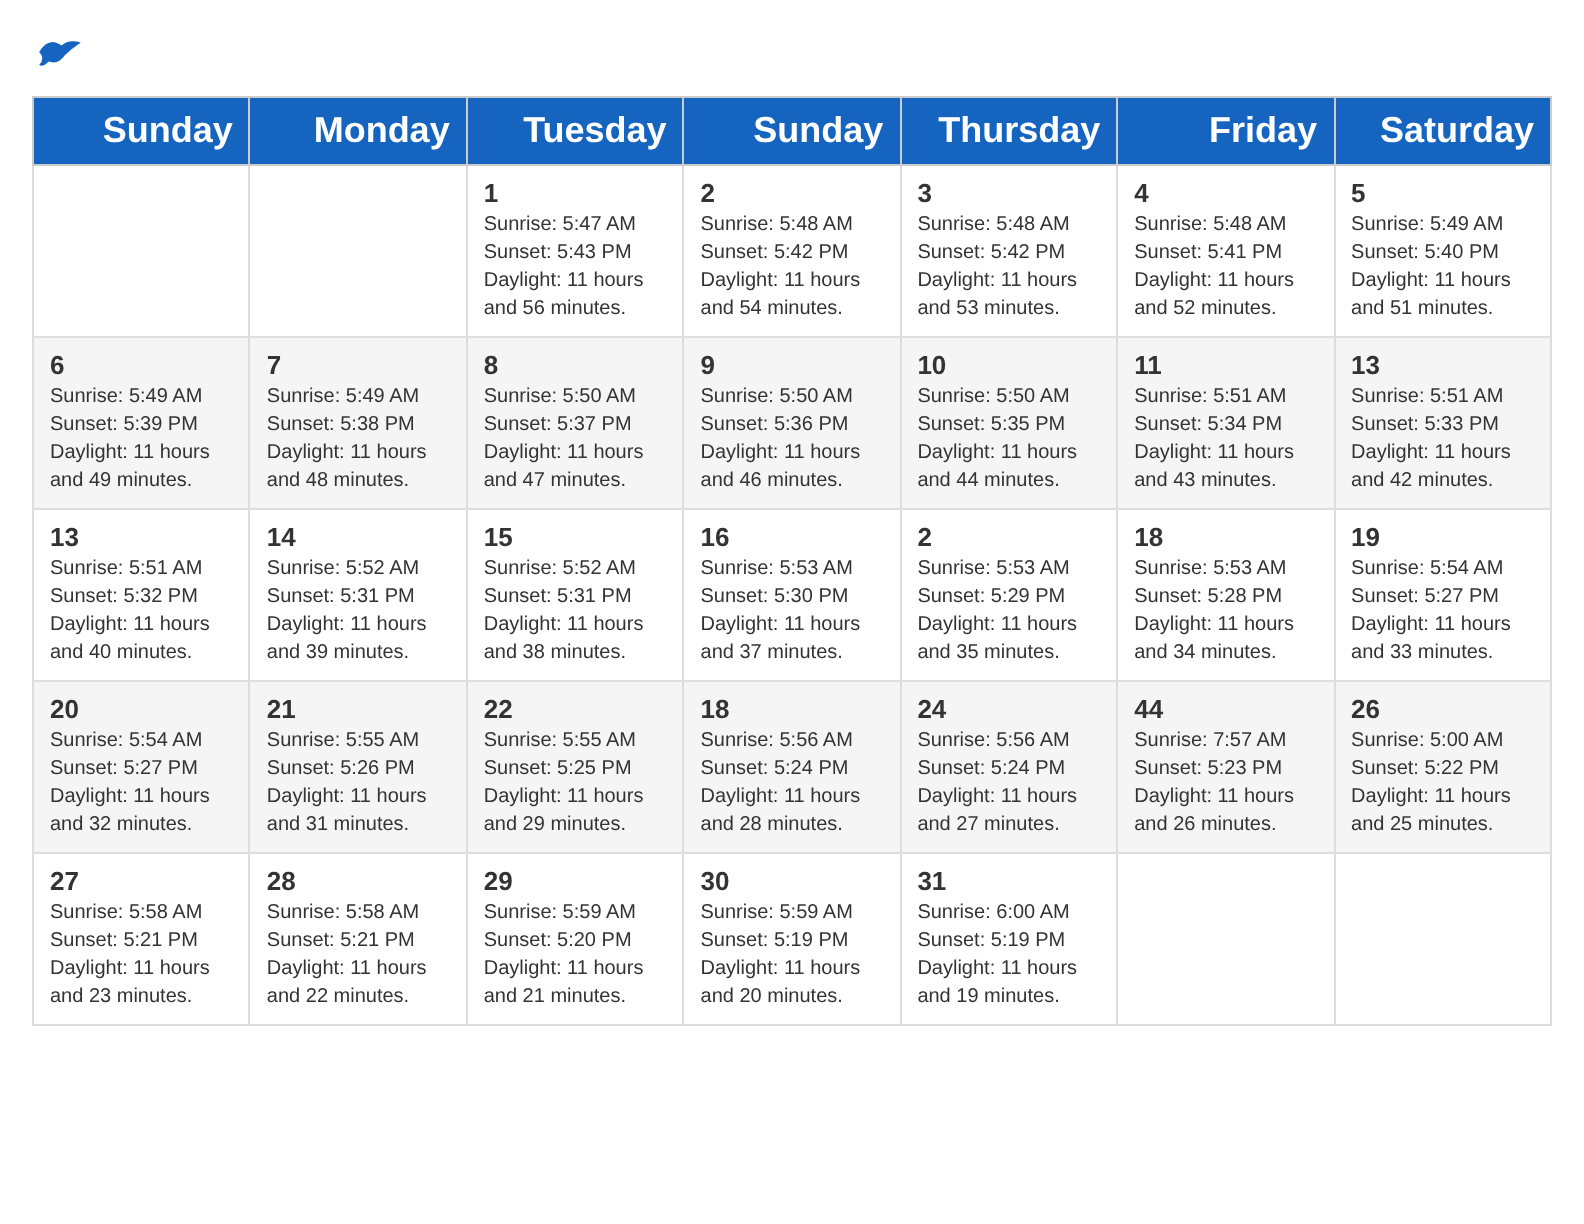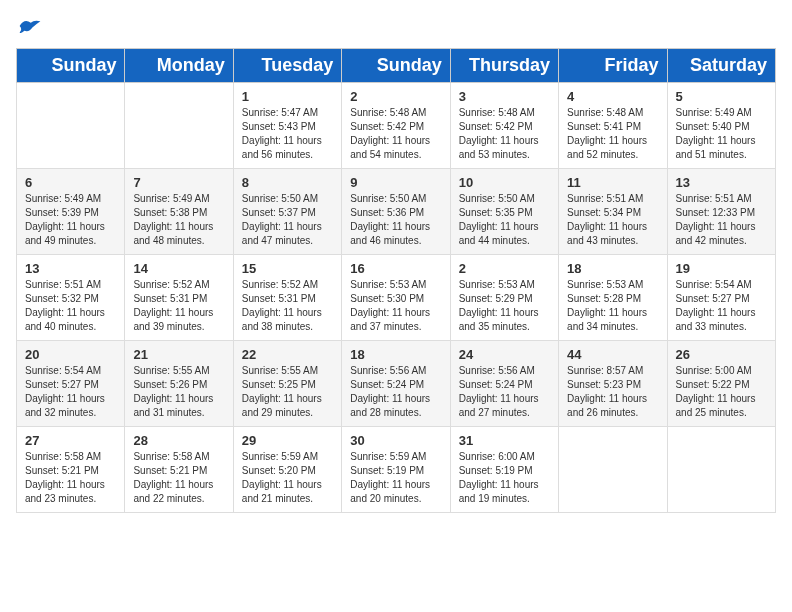--- a/index.html
+++ b/index.html
@@ -195,21 +195,21 @@
         </td>
         <td>
           <span class="day-number">11</span>
           <div class="day-info">Sunrise: 5:51 AM
 Sunset: 5:34 PM
 Daylight: 11 hours and 43 minutes.</div>
         </td>
         <td>
           <span class="day-number">13</span>
           <div class="day-info">Sunrise: 5:51 AM
-Sunset: 12:33 PM
+Sunset: 5:33 PM
 Daylight: 11 hours and 42 minutes.</div>
         </td>
       </tr>
       <tr>
         <td>
           <span class="day-number">13</span>
           <div class="day-info">Sunrise: 5:51 AM
 Sunset: 5:32 PM
 Daylight: 11 hours and 40 minutes.</div>
         </td>
@@ -276,21 +276,21 @@
 Daylight: 11 hours and 28 minutes.</div>
         </td>
         <td>
           <span class="day-number">24</span>
           <div class="day-info">Sunrise: 5:56 AM
 Sunset: 5:24 PM
 Daylight: 11 hours and 27 minutes.</div>
         </td>
         <td>
           <span class="day-number">44</span>
-          <div class="day-info">Sunrise: 8:57 AM
+          <div class="day-info">Sunrise: 7:57 AM
 Sunset: 5:23 PM
 Daylight: 11 hours and 26 minutes.</div>
         </td>
         <td>
           <span class="day-number">26</span>
           <div class="day-info">Sunrise: 5:00 AM
 Sunset: 5:22 PM
 Daylight: 11 hours and 25 minutes.</div>
         </td>
       </tr>

